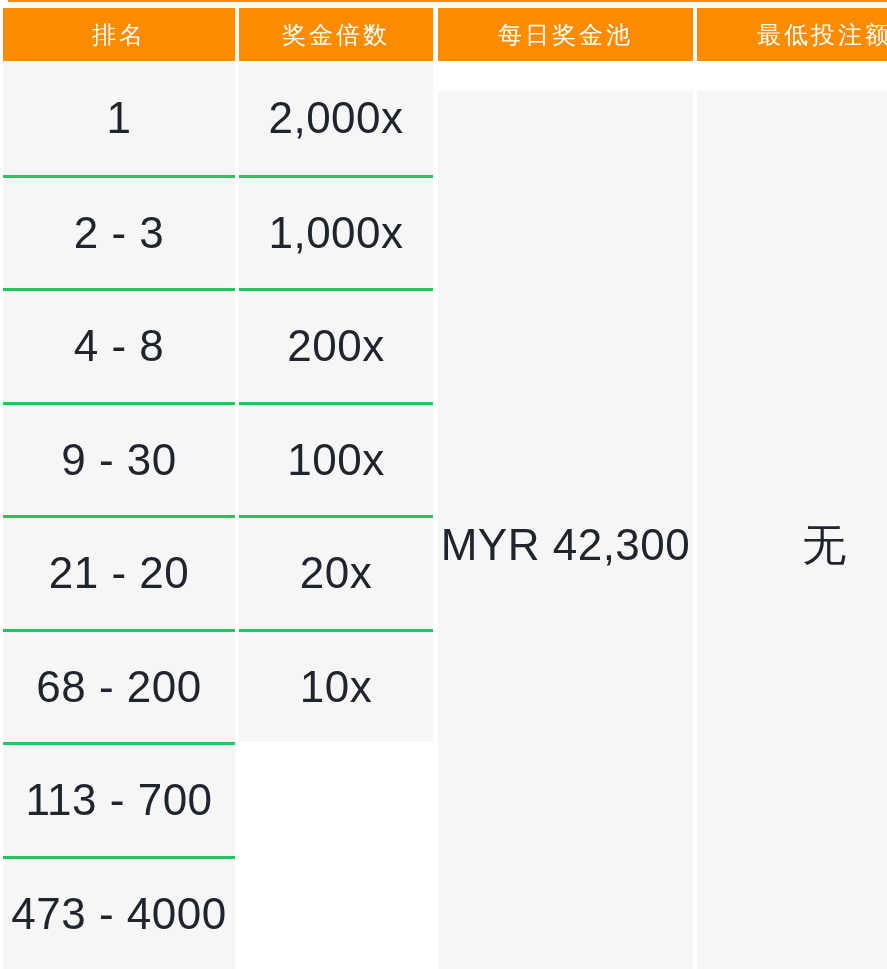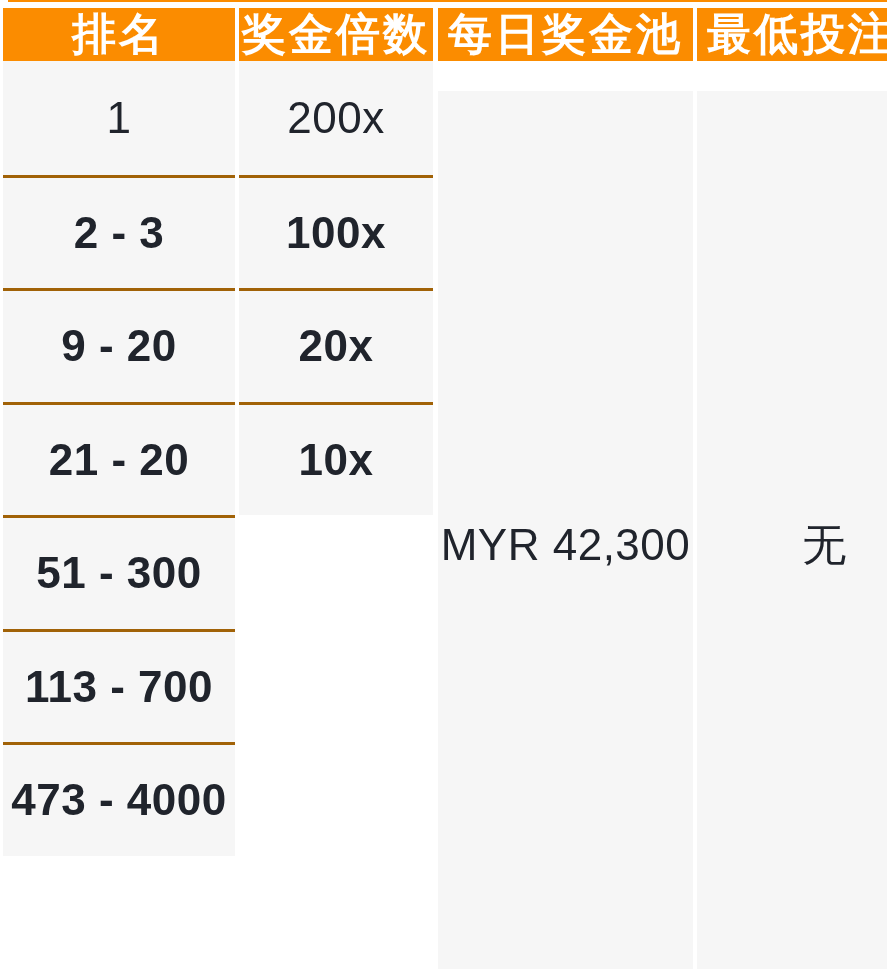--- a/index.html
+++ b/index.html
@@ -37,68 +37,71 @@
     flex-direction: column;
   }
   .col-rank   { width: 232px; }
   .col-mult   { width: 194px; text-align: center; }
   .col-pool   { width: 255px; }
   .col-minbet { width: 255px; }
   .th {
     height: 53px;
     background: #FB8C00;
     color: #ffffff;
-    font-size: 44px;
-    font-weight: 700;
+    font-size: 24px;
+    font-weight: 400;
     letter-spacing: 3px;
     display: flex;
     align-items: center;
     justify-content: center;
     box-sizing: border-box;
     white-space: nowrap;
   }
   .td {
     height: 113.5px;
     background: #F6F6F6;
     color: #20242C;
     font-size: 44px;
     font-weight: 400;
     letter-spacing: 0.5px;
     display: flex;
     align-items: center;
     justify-content: center;
     box-sizing: border-box;
     white-space: nowrap;
   }
-  .td + .td { border-top: 3px solid #a16207; font-weight: bold; }
+  .td + .td { border-top: 3px solid #22c55e; }
   .td.merged { height: 908px; margin-top: 30px; }
 </style>
 </head>
 <body>
 
 <div class="screen">
   <div class="top-rule"></div>
 
   <div class="prize-table">
 
     <div class="col col-rank">
       <div class="th">排名</div>
       <div class="td">1</div>
       <div class="td">2 - 3</div>
-      <div class="td">9 - 20</div>
+      <div class="td">4 - 8</div>
+      <div class="td">9 - 30</div>
       <div class="td">21 - 20</div>
-      <div class="td">51 - 300</div>
+      <div class="td">68 - 200</div>
       <div class="td">113 - 700</div>
       <div class="td">473 - 4000</div>
     </div>
 
     <div class="gap g1"></div>
 
     <div class="col col-mult">
       <div class="th">奖金倍数</div>
+      <div class="td">2,000x</div>
+      <div class="td">1,000x</div>
       <div class="td">200x</div>
       <div class="td">100x</div>
       <div class="td">20x</div>
       <div class="td">10x</div>
     </div>
 
     <div class="gap g2"></div>
 
     <div class="col col-pool">
       <div class="th">每日奖金池</div>

